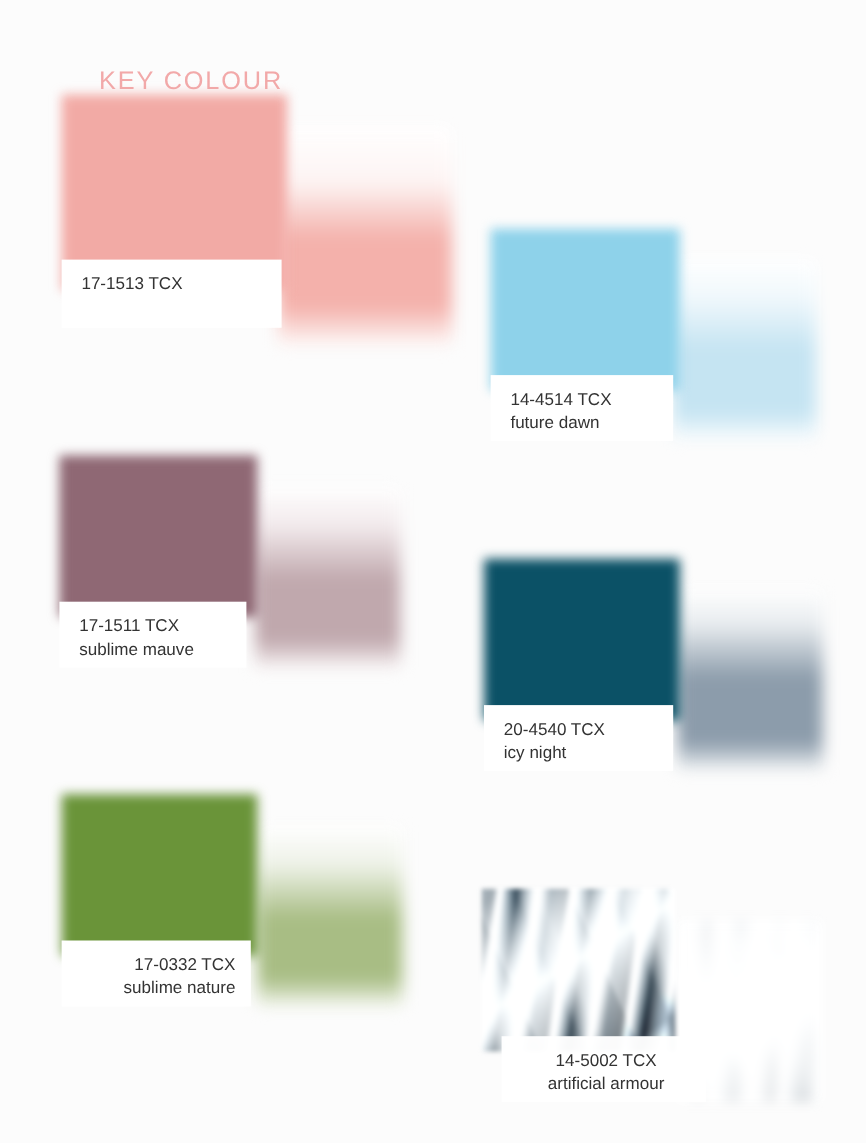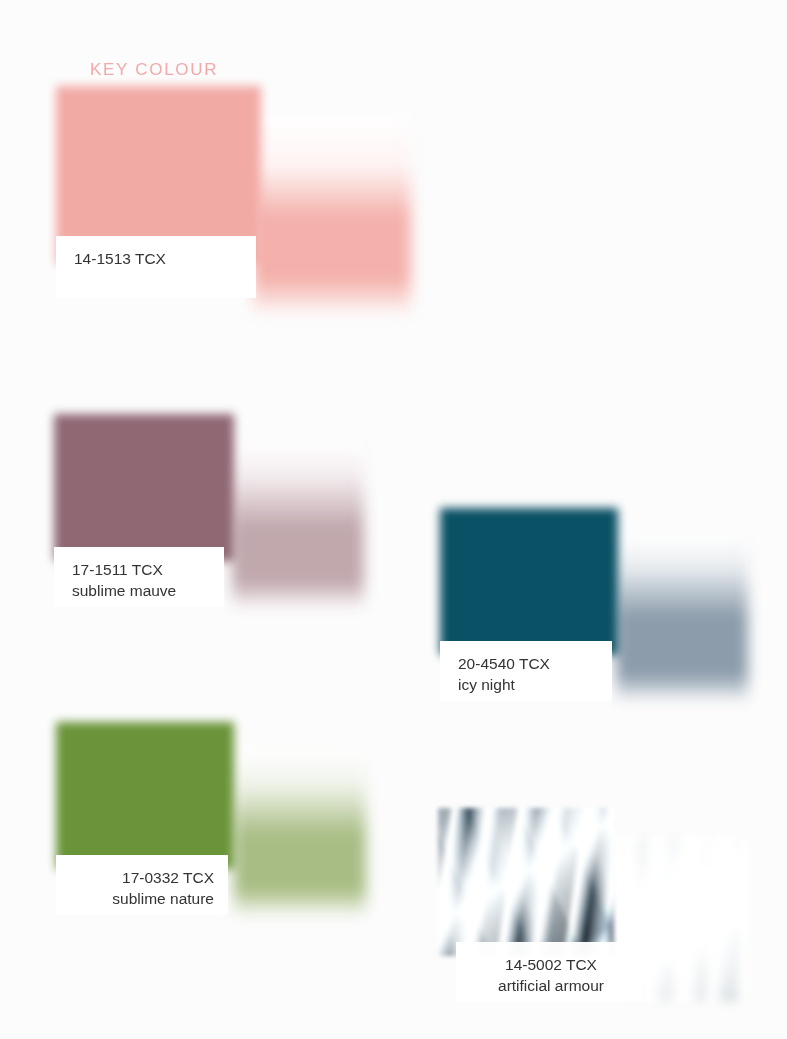--- a/index.html
+++ b/index.html
@@ -19,21 +19,21 @@
     width: 787px;
     height: 1039px;
     background: #fcfcfc;
   }
 
   
   .section-title {
     position: absolute;
     left: 90px;
     top: 60px;
-    font-size: 17px;
+    font-size: 23px;
     font-weight: 300;
     letter-spacing: 1.7px;
     color: #f2a9a9;
     white-space: nowrap;
   }
 
   
   .swatch {
     position: absolute;
   }
@@ -118,24 +118,33 @@
 
 <div id="page">
 
   <div class="section-title">KEY COLOUR</div>
 
   <div class="swatch" style="left:48px; top:86px; width:360px; height:232px;">
     <div class="sw-secondary" style="left:205px; top:28px; width:158px; height:200px;
                 background:linear-gradient(to bottom, #ffffff 0%, #fdf4f3 26%, #f4b1ab 52%, #f4b1ab 82%, #fdf7f6 100%);"></div>
     <div class="sw-primary" style="left:8px; top:0px; width:205px; height:178px; background:#f2aaa5;"></div>
     <div class="sw-label" style="left:8px; top:150px; width:200px; height:62px;">
-      <span class="code">14-1513 TCX</span>
+      <span class="code">17-1513 TCX</span>
     </div>
   </div>
 
+  <div class="swatch" style="left:440px; top:208px; width:302px; height:190px;">
+    <div class="sw-secondary" style="left:172px; top:27px; width:130px; height:165px;
+                background:linear-gradient(to bottom, #ffffff 0%, #f0f8fc 22%, #c5e4f2 50%, #c5e4f2 84%, #f7fbfd 100%);"></div>
+    <div class="sw-primary" style="left:6px; top:0px; width:172px; height:147px; background:#8ed2ea;"></div>
+    <div class="sw-label" style="left:6px; top:133px; width:166px; height:60px;">
+      <span class="code">14-4514 TCX</span>
+      <span class="name">future dawn</span>
+    </div>
+  </div>
 
   <div class="swatch" style="left:46px; top:414px; width:315px; height:190px;">
     <div class="sw-secondary" style="left:186px; top:28px; width:132px; height:165px;
                 background:linear-gradient(to bottom, #ffffff 0%, #f2eaec 22%, #c0a8ad 52%, #c0a8ad 84%, #f6f1f2 100%);"></div>
     <div class="sw-primary" style="left:8px; top:0px; width:180px; height:147px; background:#8f6874;"></div>
     <div class="sw-label" style="left:8px; top:133px; width:170px; height:60px;">
       <span class="code">17-1511 TCX</span>
       <span class="name">sublime mauve</span>
     </div>
   </div>

